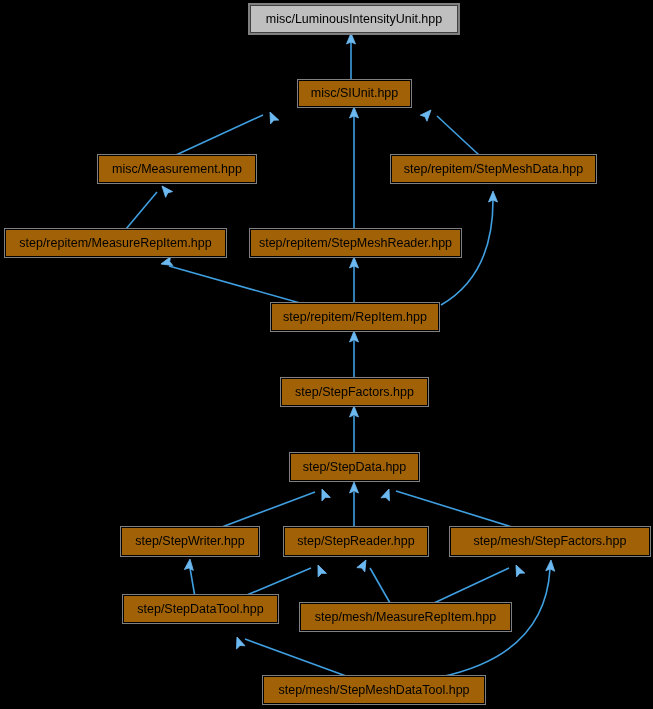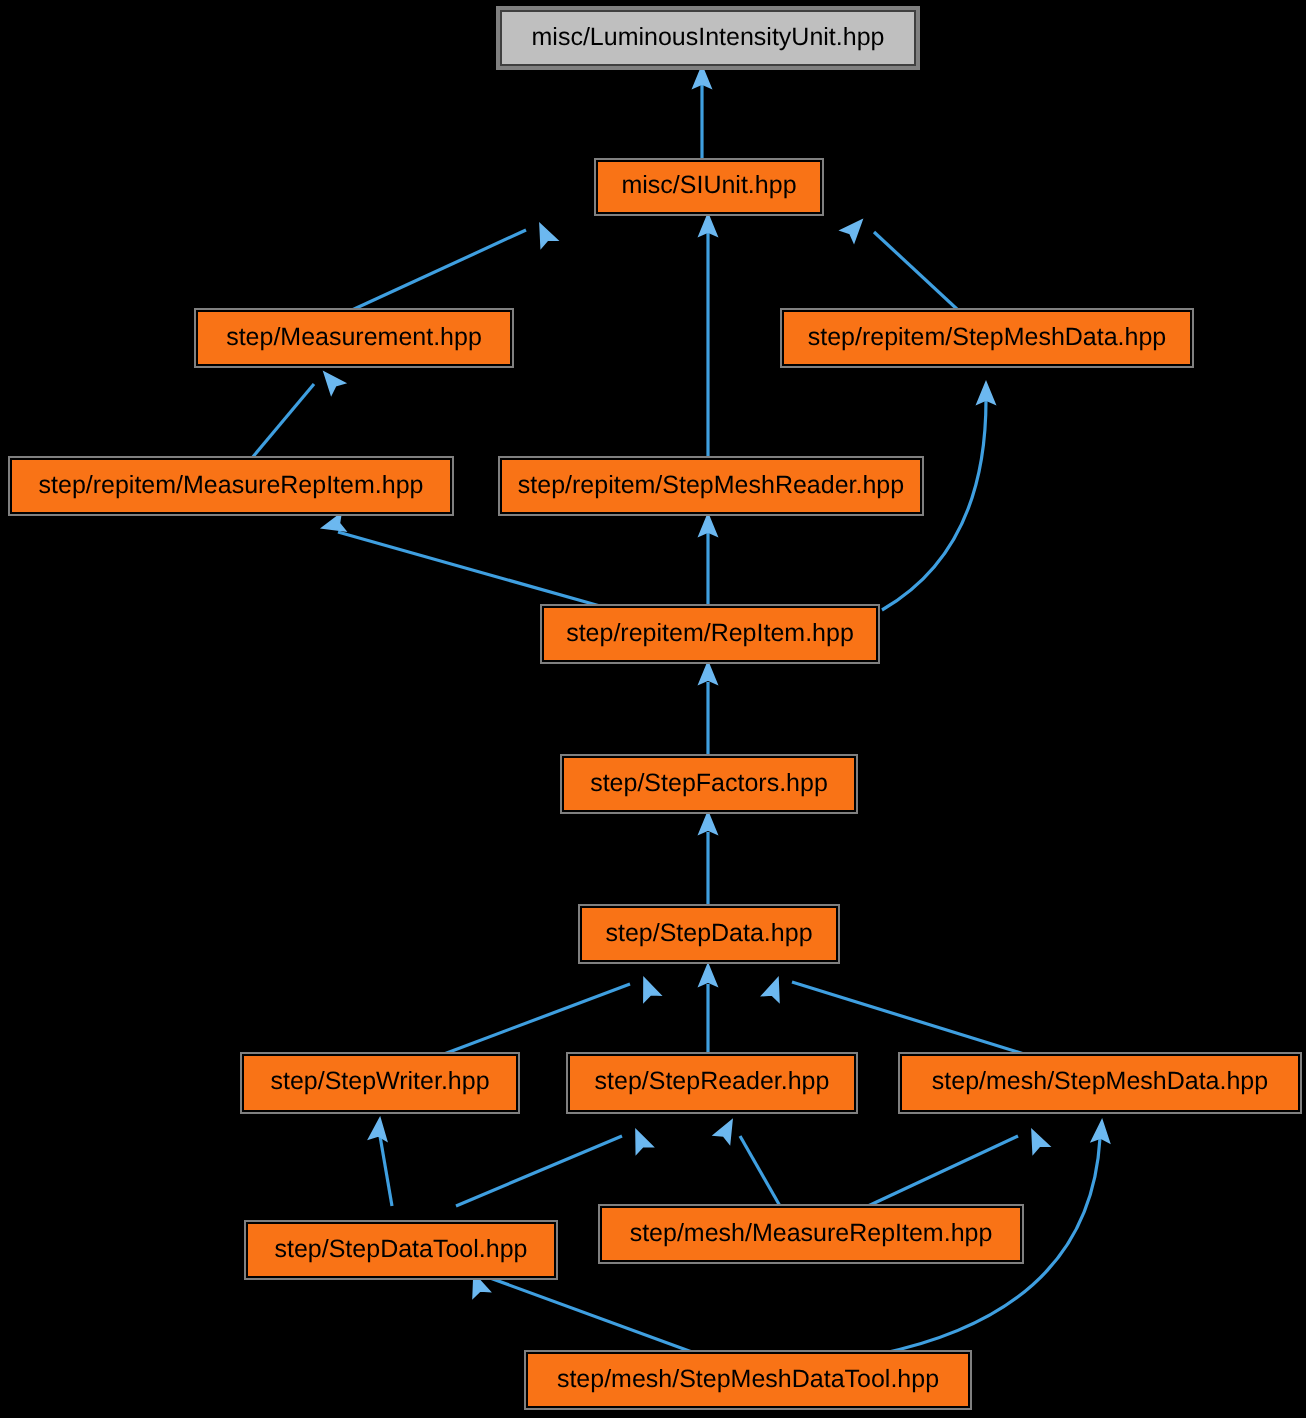--- a/index.html
+++ b/index.html
@@ -8,21 +8,21 @@
     position:relative;
     width:653px;height:709px;
     background:#000;
     overflow:hidden;
     font-family:"Liberation Sans","DejaVu Sans",sans-serif;
   }
   #edges{position:absolute;left:0;top:0;width:653px;height:709px;}
   .node{
     position:absolute;
     box-sizing:border-box;
-    background:#f97316;
+    background:#a16207;
     border:1px solid #000000;
     outline:1px solid #808080;
     display:flex;
     align-items:center;
     justify-content:center;
     color:#000000;
     font-size:12.5px;
     line-height:1;
     white-space:nowrap;
     letter-spacing:0px;
@@ -83,21 +83,21 @@
       <path d="M 0,0 L -4.5,11 L 0,9 L 4.5,11 Z" transform="translate(551,560) rotate(4)" fill="#6cb8f0" stroke="#6cb8f0" stroke-width="0.8"></path>
     </svg>
   <div id="nodes">
       <div class="node root" style="left: 250px; top: 5px; width: 208px; height: 28px;">
         <span class="node-label">misc/LuminousIntensityUnit.hpp</span>
       </div>
       <div class="node" style="left: 298px; top: 80px; width: 113px; height: 27px;">
         <span class="node-label">misc/SIUnit.hpp</span>
       </div>
       <div class="node" style="left: 98px; top: 155px; width: 158px; height: 28px;">
-        <span class="node-label">step/Measurement.hpp</span>
+        <span class="node-label">misc/Measurement.hpp</span>
       </div>
       <div class="node" style="left: 391px; top: 155px; width: 205px; height: 28px;">
         <span class="node-label">step/repitem/StepMeshData.hpp</span>
       </div>
       <div class="node" style="left: 5px; top: 229px; width: 221px; height: 28px;">
         <span class="node-label">step/repitem/MeasureRepItem.hpp</span>
       </div>
       <div class="node" style="left: 250px; top: 229px; width: 211px; height: 28px;">
         <span class="node-label">step/repitem/StepMeshReader.hpp</span>
       </div>
@@ -110,23 +110,23 @@
       <div class="node" style="left: 290px; top: 453px; width: 129px; height: 28px;">
         <span class="node-label">step/StepData.hpp</span>
       </div>
       <div class="node" style="left: 121px; top: 527px; width: 138px; height: 29px;">
         <span class="node-label">step/StepWriter.hpp</span>
       </div>
       <div class="node" style="left: 284px; top: 527px; width: 144px; height: 29px;">
         <span class="node-label">step/StepReader.hpp</span>
       </div>
       <div class="node" style="left: 450px; top: 527px; width: 200px; height: 29px;">
-        <span class="node-label">step/mesh/StepMeshData.hpp</span>
+        <span class="node-label">step/mesh/StepFactors.hpp</span>
       </div>
-      <div class="node" style="left: 123px; top: 611px; width: 155px; height: 28px;">
+      <div class="node" style="left: 123px; top: 595px; width: 155px; height: 28px;">
         <span class="node-label">step/StepDataTool.hpp</span>
       </div>
       <div class="node" style="left: 300px; top: 603px; width: 211px; height: 28px;">
         <span class="node-label">step/mesh/MeasureRepItem.hpp</span>
       </div>
       <div class="node" style="left: 263px; top: 676px; width: 222px; height: 28px; text-align: right;">
         <span class="node-label">step/mesh/StepMeshDataTool.hpp</span>
       </div>
     </div>
 </div>

